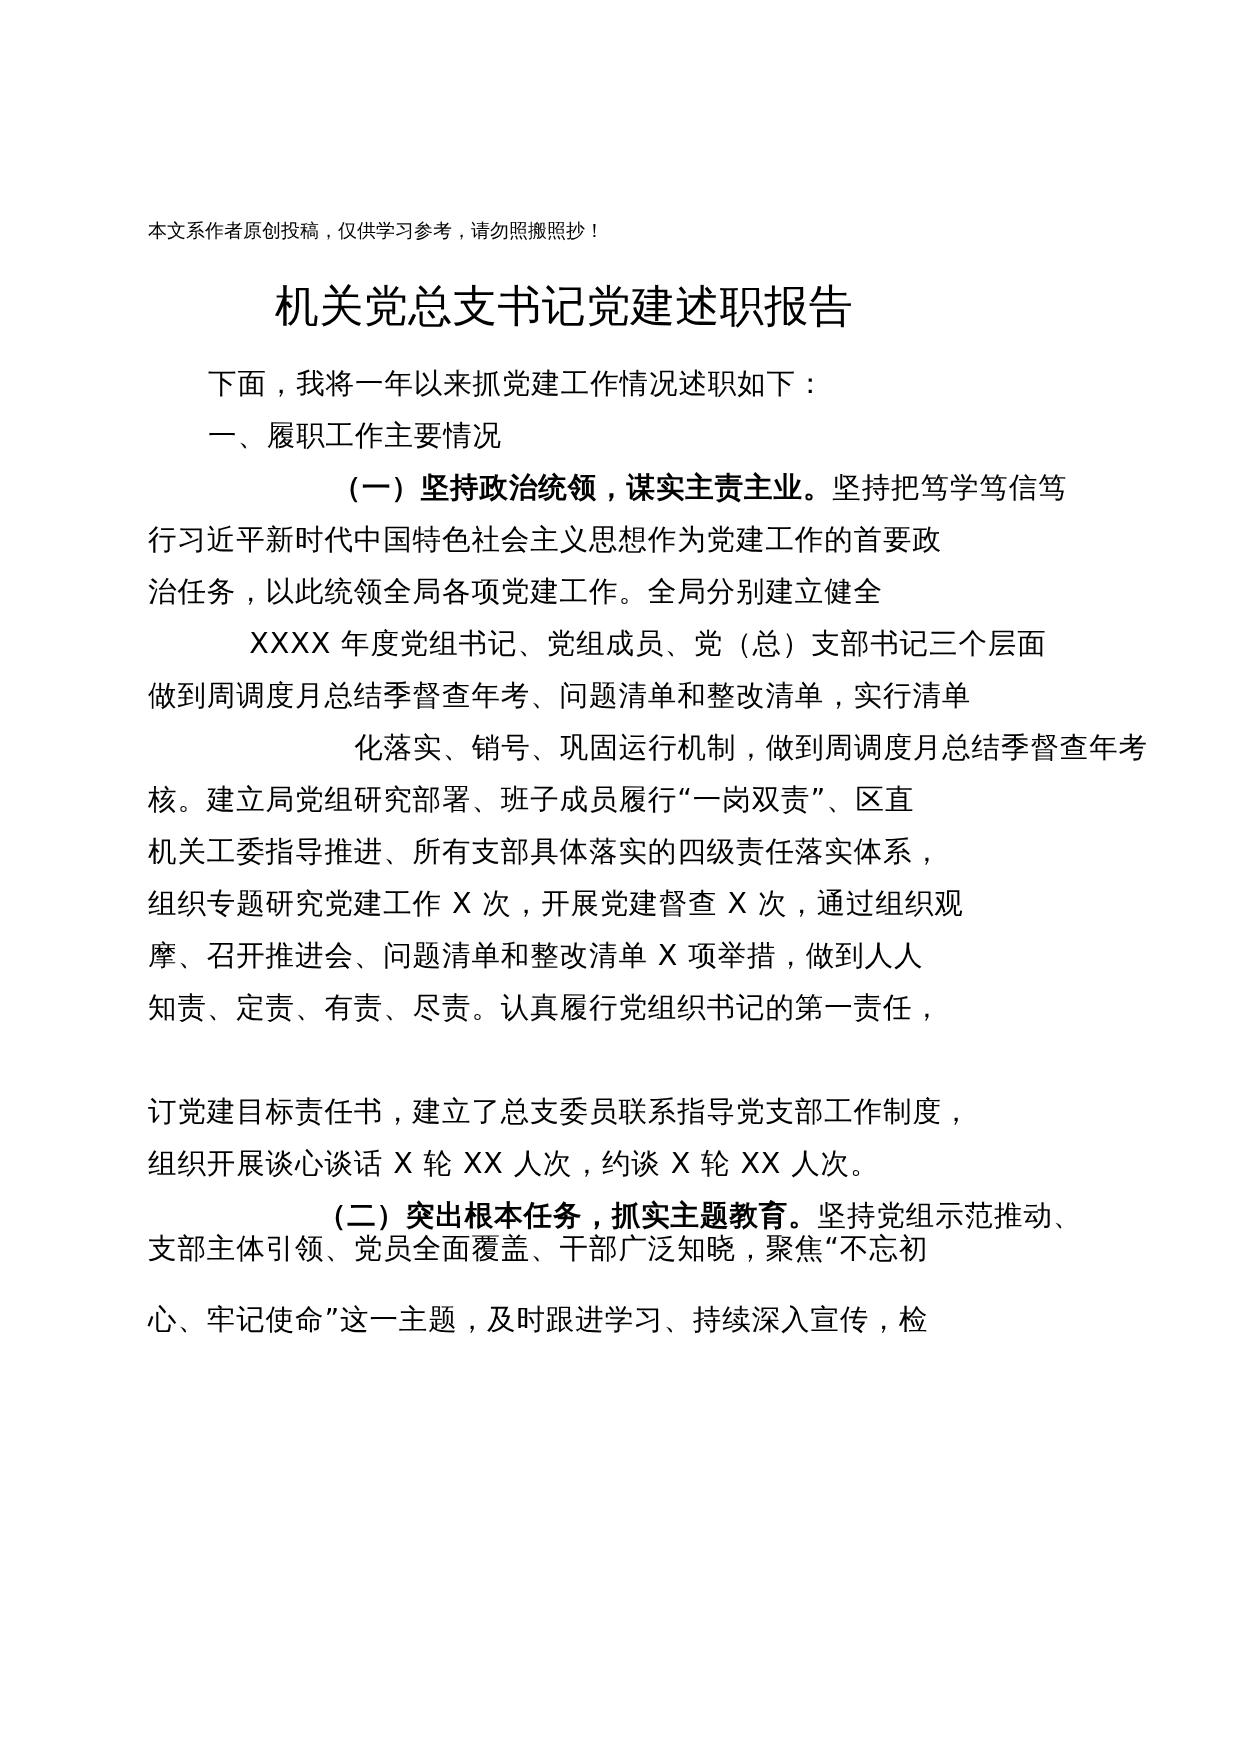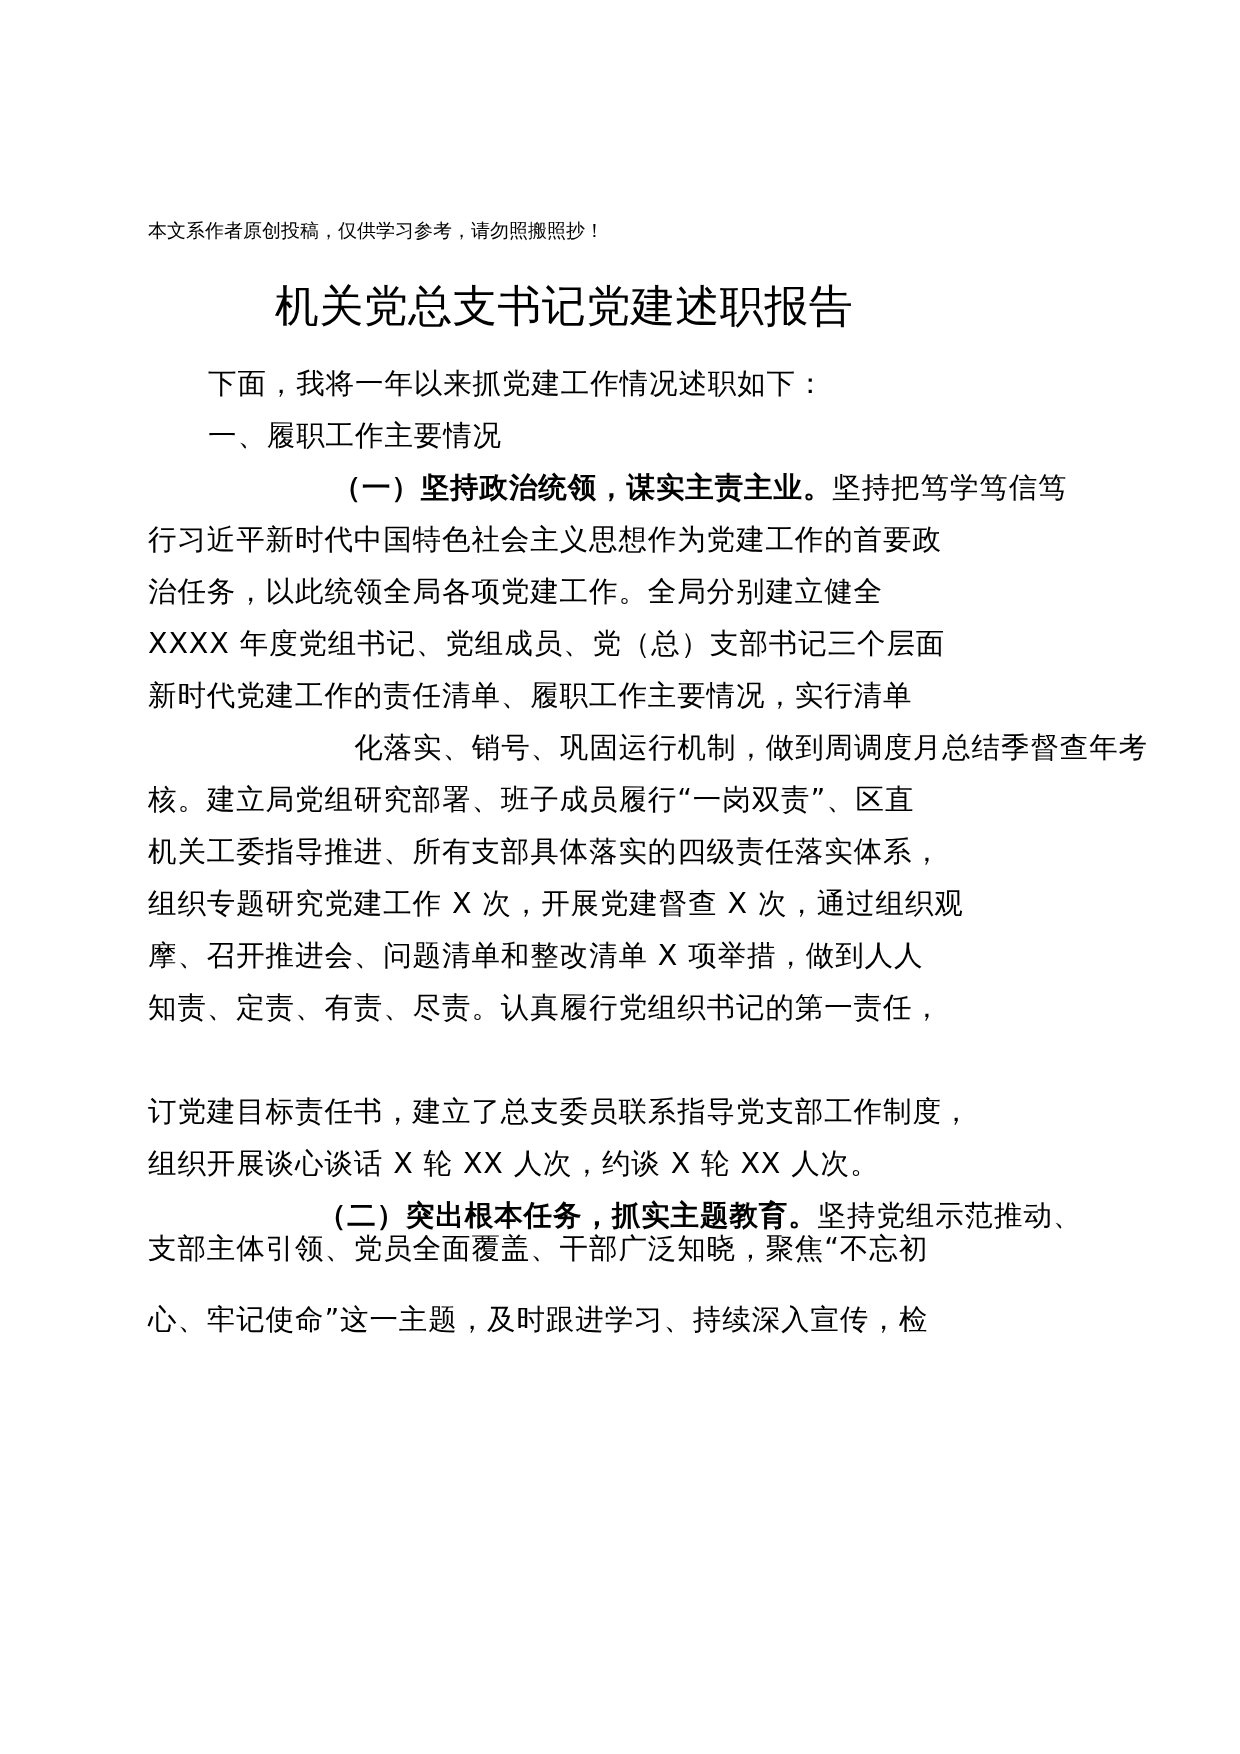--- a/index.html
+++ b/index.html
@@ -85,22 +85,22 @@
 
   <div class="line indent" style="top:364px;">下面，我将一年以来抓党建工作情况述职如下：</div>
 
   <div class="line indent" style="top:416px;">一、履职工作主要情况</div>
 
   <div class="line indent-bold" style="top:468px;">
     <span class="bold">（一）坚持政治统领，谋实主责主业。</span><span>坚持把笃学笃信笃</span>
   </div>
   <div class="line" style="top:520px;">行习近平新时代中国特色社会主义思想作为党建工作的首要政</div>
   <div class="line" style="top:572px;">治任务，以此统领全局各项党建工作。全局分别建立健全</div>
-  <div class="line" style="top:624px;">XXXX 年度党组书记、党组成员、党（总）支部书记三个层面</div>
-  <div class="line" style="top:676px;">新时代党建工作的责任清单、履职工作主要情况，实行清单</div>
+  <div class="line" style="top:624px;text-align:center;">XXXX 年度党组书记、党组成员、党（总）支部书记三个层面</div>
+  <div class="line" style="top:676px;">做到周调度月总结季督查年考、问题清单和整改清单，实行清单</div>
   <div class="line" style="top:728px;text-align:right;">化落实、销号、巩固运行机制，做到周调度月总结季督查年考</div>
   <div class="line" style="top:780px;">核。建立局党组研究部署、班子成员履行“一岗双责”、区直</div>
   <div class="line" style="top:832px;">机关工委指导推进、所有支部具体落实的四级责任落实体系，</div>
   <div class="line" style="top:884px;">组织专题研究党建工作 X 次，开展党建督查 X 次，通过组织观</div>
   <div class="line" style="top:936px;">摩、召开推进会、问题清单和整改清单 X 项举措，做到人人</div>
   <div class="line" style="top:988px;">知责、定责、有责、尽责。认真履行党组织书记的第一责任，</div>
   <div class="line" style="top:1092px;">订党建目标责任书，建立了总支委员联系指导党支部工作制度，</div>
   <div class="line" style="top:1144px;">组织开展谈心谈话 X 轮 XX 人次，约谈 X 轮 XX 人次。</div>
 
   <div class="line indent-bold" style="top:1196px;">

